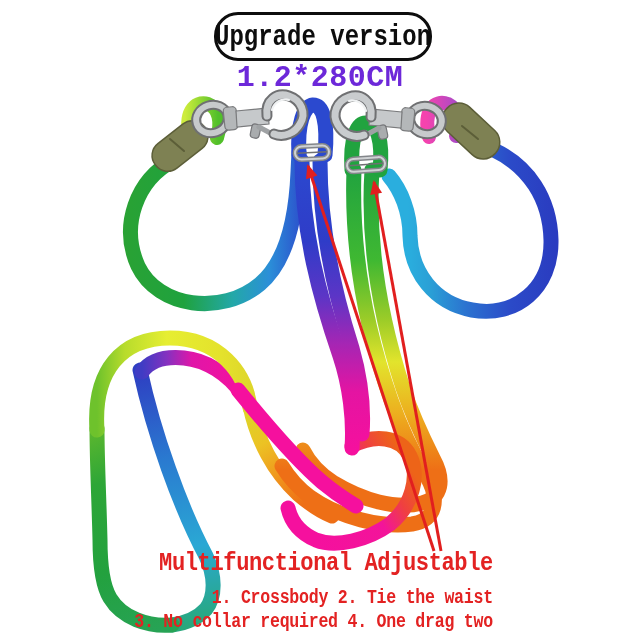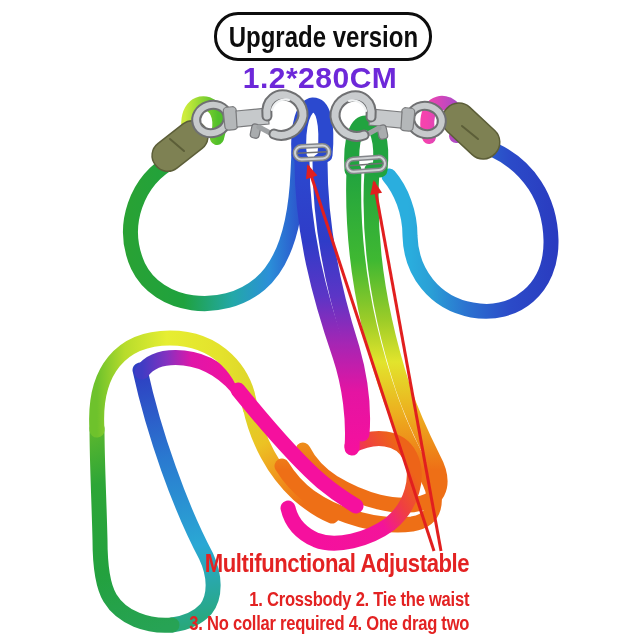--- a/index.html
+++ b/index.html
@@ -1,17 +1,17 @@
 <!DOCTYPE html>
 <html><head>
 <meta charset="utf-8">
 <style>
   html,body{margin:0;padding:0;background:#ffffff;}
   #stage{position:relative;width:561px;height:640px;background:#ffffff;overflow:hidden;
-         font-family:Liberation Sans, sans-serif;}
+         font-family:Liberation Mono, monospace;padding-left:24px;}
   #leash-svg{position:absolute;left:0;top:0;}
   .rope{fill:none;stroke-linecap:round;}
   .badge{position:absolute;left:214px;top:12px;width:212px;height:43px;
          border:3.5px solid #0d0d0d;border-radius:24px;background:#ffffff;
          display:flex;align-items:center;justify-content:center;}
   .badge span{font-size:30px;font-weight:bold;color:#0d0d0d;white-space:nowrap;
          transform:scaleX(0.8);letter-spacing:0px;}
   .size-label{position:absolute;left:0;top:61px;width:640px;text-align:center;
          font-size:30px;font-weight:bold;color:#6d28d9;letter-spacing:0.5px;}
   .callouts{position:absolute;right:92px;top:548px;text-align:right;color:#e32222;

